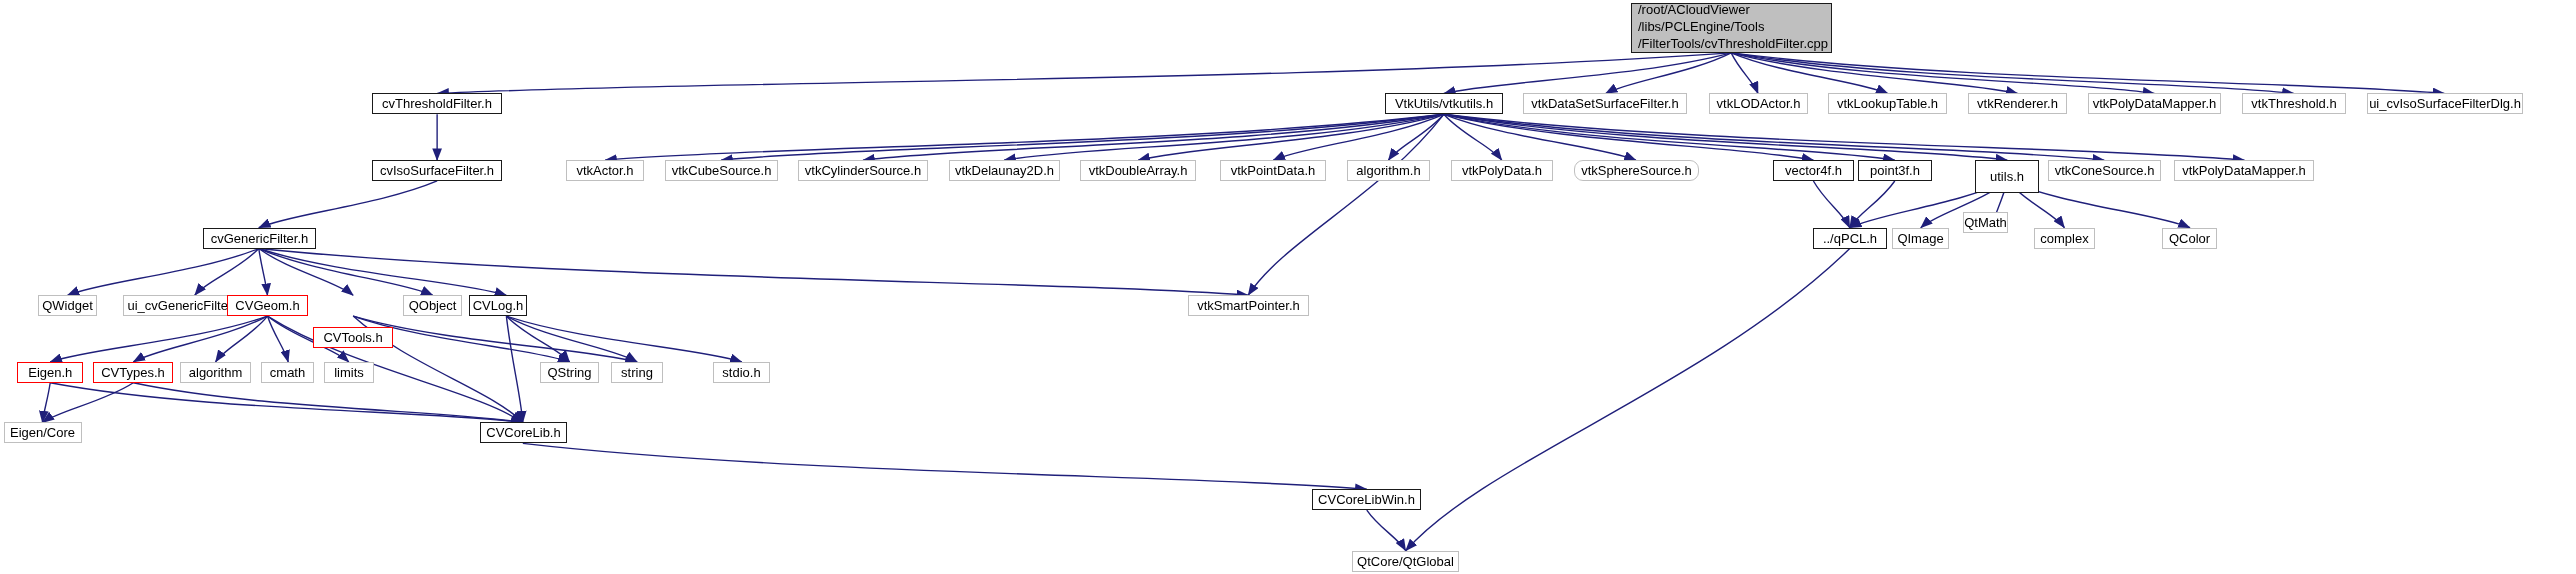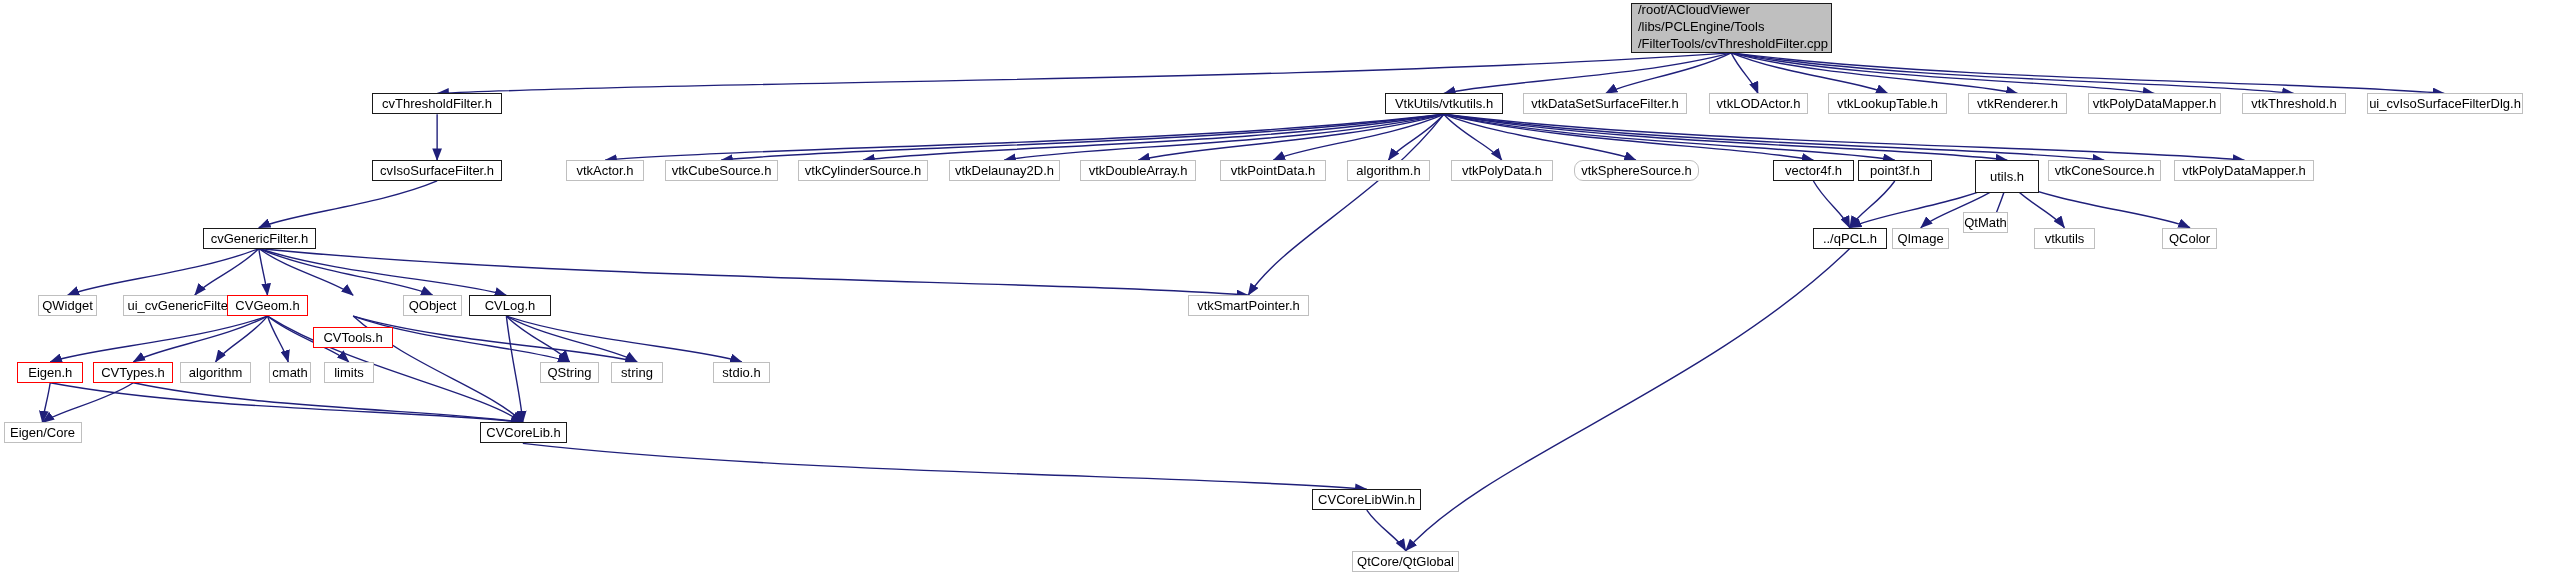--- a/index.html
+++ b/index.html
@@ -145,33 +145,33 @@
       <div class="node " style="left: 1574px; top: 160px; width: 125px; height: 21px; border-radius: 9px;">vtkSphereSource.h</div>
       <div class="node thick" style="left: 1773px; top: 160px; width: 81px; height: 21px;">vector4f.h</div>
       <div class="node thick" style="left: 1858px; top: 160px; width: 74px; height: 21px;">point3f.h</div>
       <div class="node thick" style="left: 1975px; top: 160px; width: 64px; height: 33px;">utils.h</div>
       <div class="node " style="left: 2048px; top: 160px; width: 113px; height: 21px;">vtkConeSource.h</div>
       <div class="node " style="left: 2174px; top: 160px; width: 140px; height: 21px;">vtkPolyDataMapper.h</div>
       <div class="node thick" style="left: 203px; top: 228px; width: 113px; height: 21px;">cvGenericFilter.h</div>
       <div class="node thick" style="left: 1813px; top: 228px; width: 74px; height: 21px;">../qPCL.h</div>
       <div class="node " style="left: 1892px; top: 228px; width: 57px; height: 21px;">QImage</div>
       <div class="node " style="left: 1963px; top: 212px; width: 45px; height: 21px;">QtMath</div>
-      <div class="node " style="left: 2034px; top: 228px; width: 61px; height: 21px;">vtkutils</div>
+      <div class="node " style="left: 2034px; top: 228px; width: 61px; height: 21px;">complex</div>
       <div class="node " style="left: 2162px; top: 228px; width: 55px; height: 21px;">QColor</div>
       <div class="node " style="left: 38px; top: 295px; width: 59px; height: 21px;">QWidget</div>
       <div class="node " style="left: 123px; top: 295px; width: 144px; height: 21px;">ui_cvGenericFilterDlg.h</div>
       <div class="node red" style="left: 227px; top: 295px; width: 81px; height: 21px;">CVGeom.h</div>
       <div class="node red" style="left: 313px; top: 295px; width: 80px; height: 21px; margin-top: 32px;">CVTools.h</div>
       <div class="node " style="left: 403px; top: 295px; width: 59px; height: 21px;">QObject</div>
-      <div class="node thick" style="left: 469px; top: 295px; width: 82px; height: 21px;">CVLog.h</div>
+      <div class="node thick" style="left: 469px; top: 295px; width: 58px; height: 21px;">CVLog.h</div>
       <div class="node " style="left: 1188px; top: 295px; width: 121px; height: 21px;">vtkSmartPointer.h</div>
       <div class="node red" style="left: 17.3px; top: 362px; width: 66px; height: 21px;">Eigen.h</div>
       <div class="node red" style="left: 93px; top: 362px; width: 80px; height: 21px;">CVTypes.h</div>
       <div class="node " style="left: 180px; top: 362px; width: 71px; height: 21px;">algorithm</div>
-      <div class="node " style="left: 269px; top: 362px; width: 42px; height: 21px;">cmath</div>
+      <div class="node " style="left: 261px; top: 362px; width: 53px; height: 21px;">cmath</div>
       <div class="node " style="left: 324px; top: 362px; width: 50px; height: 21px;">limits</div>
       <div class="node " style="left: 540px; top: 362px; width: 59px; height: 21px; text-align: right;">QString</div>
       <div class="node " style="left: 611px; top: 362px; width: 52px; height: 21px;">string</div>
       <div class="node " style="left: 713px; top: 362px; width: 57px; height: 21px;">stdio.h</div>
       <div class="node " style="left: 3.5px; top: 422px; width: 78px; height: 21px;">Eigen/Core</div>
       <div class="node thick" style="left: 480px; top: 422px; width: 87px; height: 21px;">CVCoreLib.h</div>
       <div class="node thick" style="left: 1312px; top: 489px; width: 109px; height: 21px;">CVCoreLibWin.h</div>
       <div class="node " style="left: 1352px; top: 551px; width: 107px; height: 21px;">QtCore/QtGlobal</div>
     </div>
 </div>

